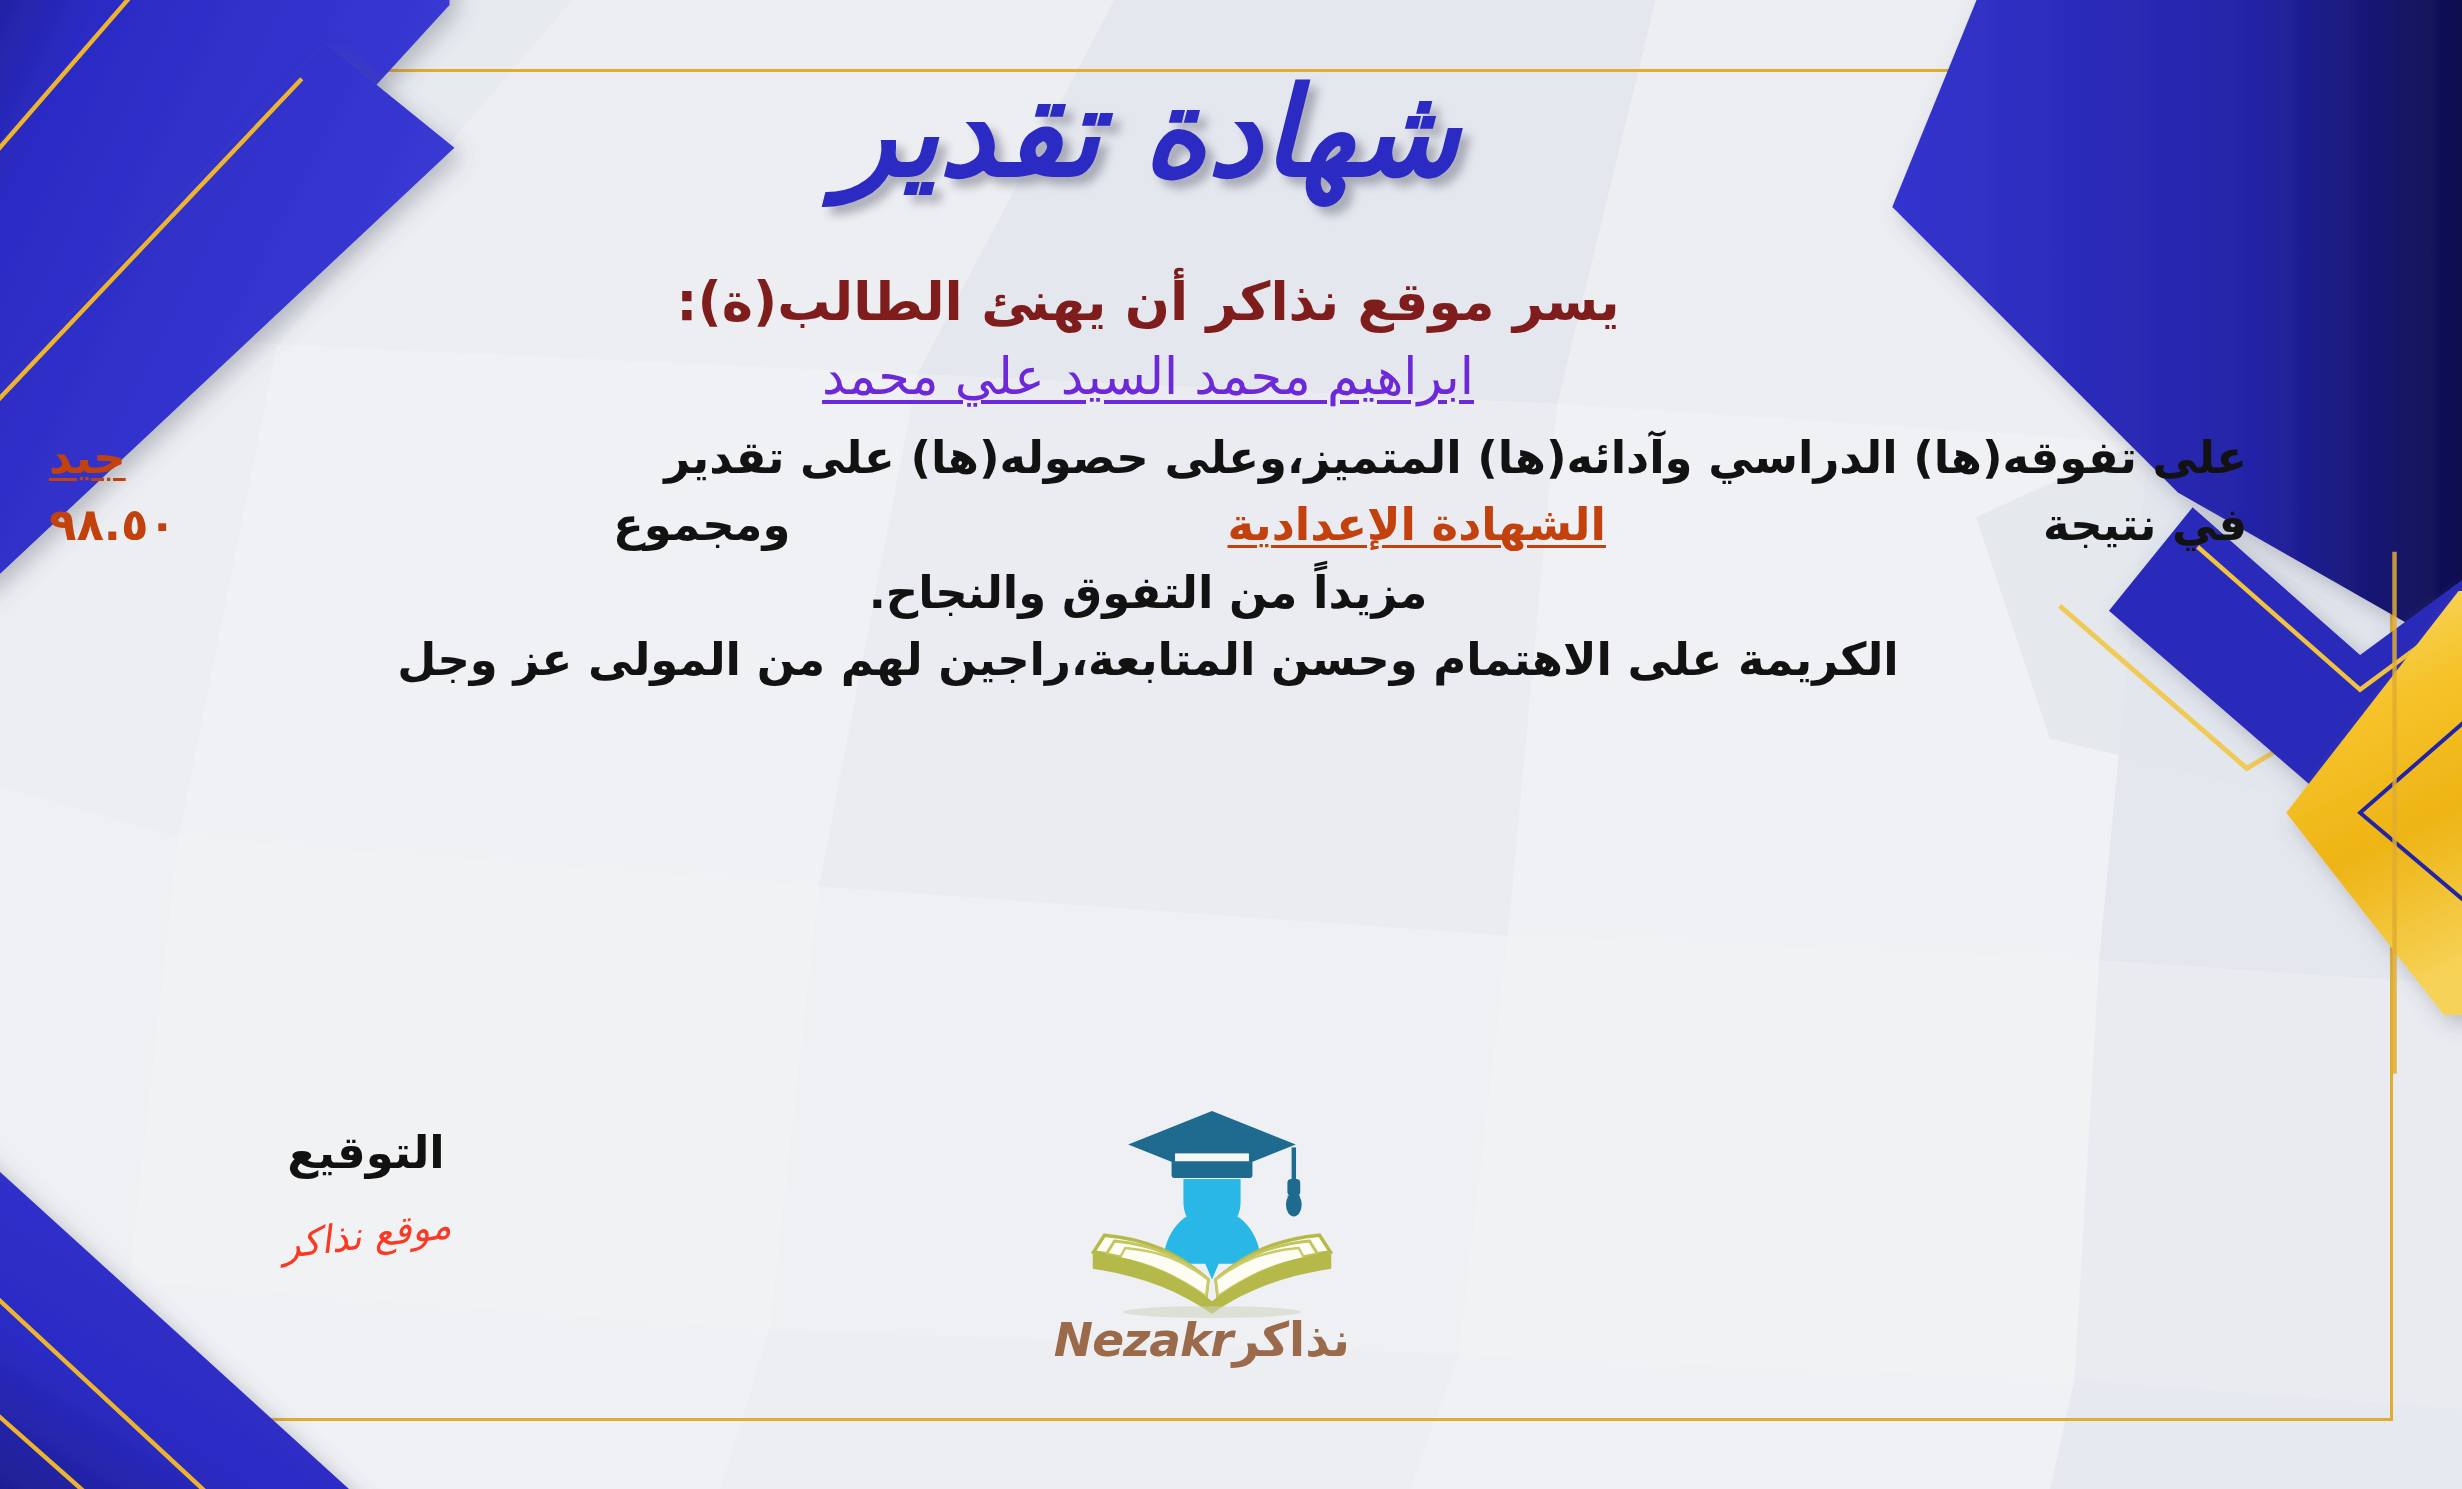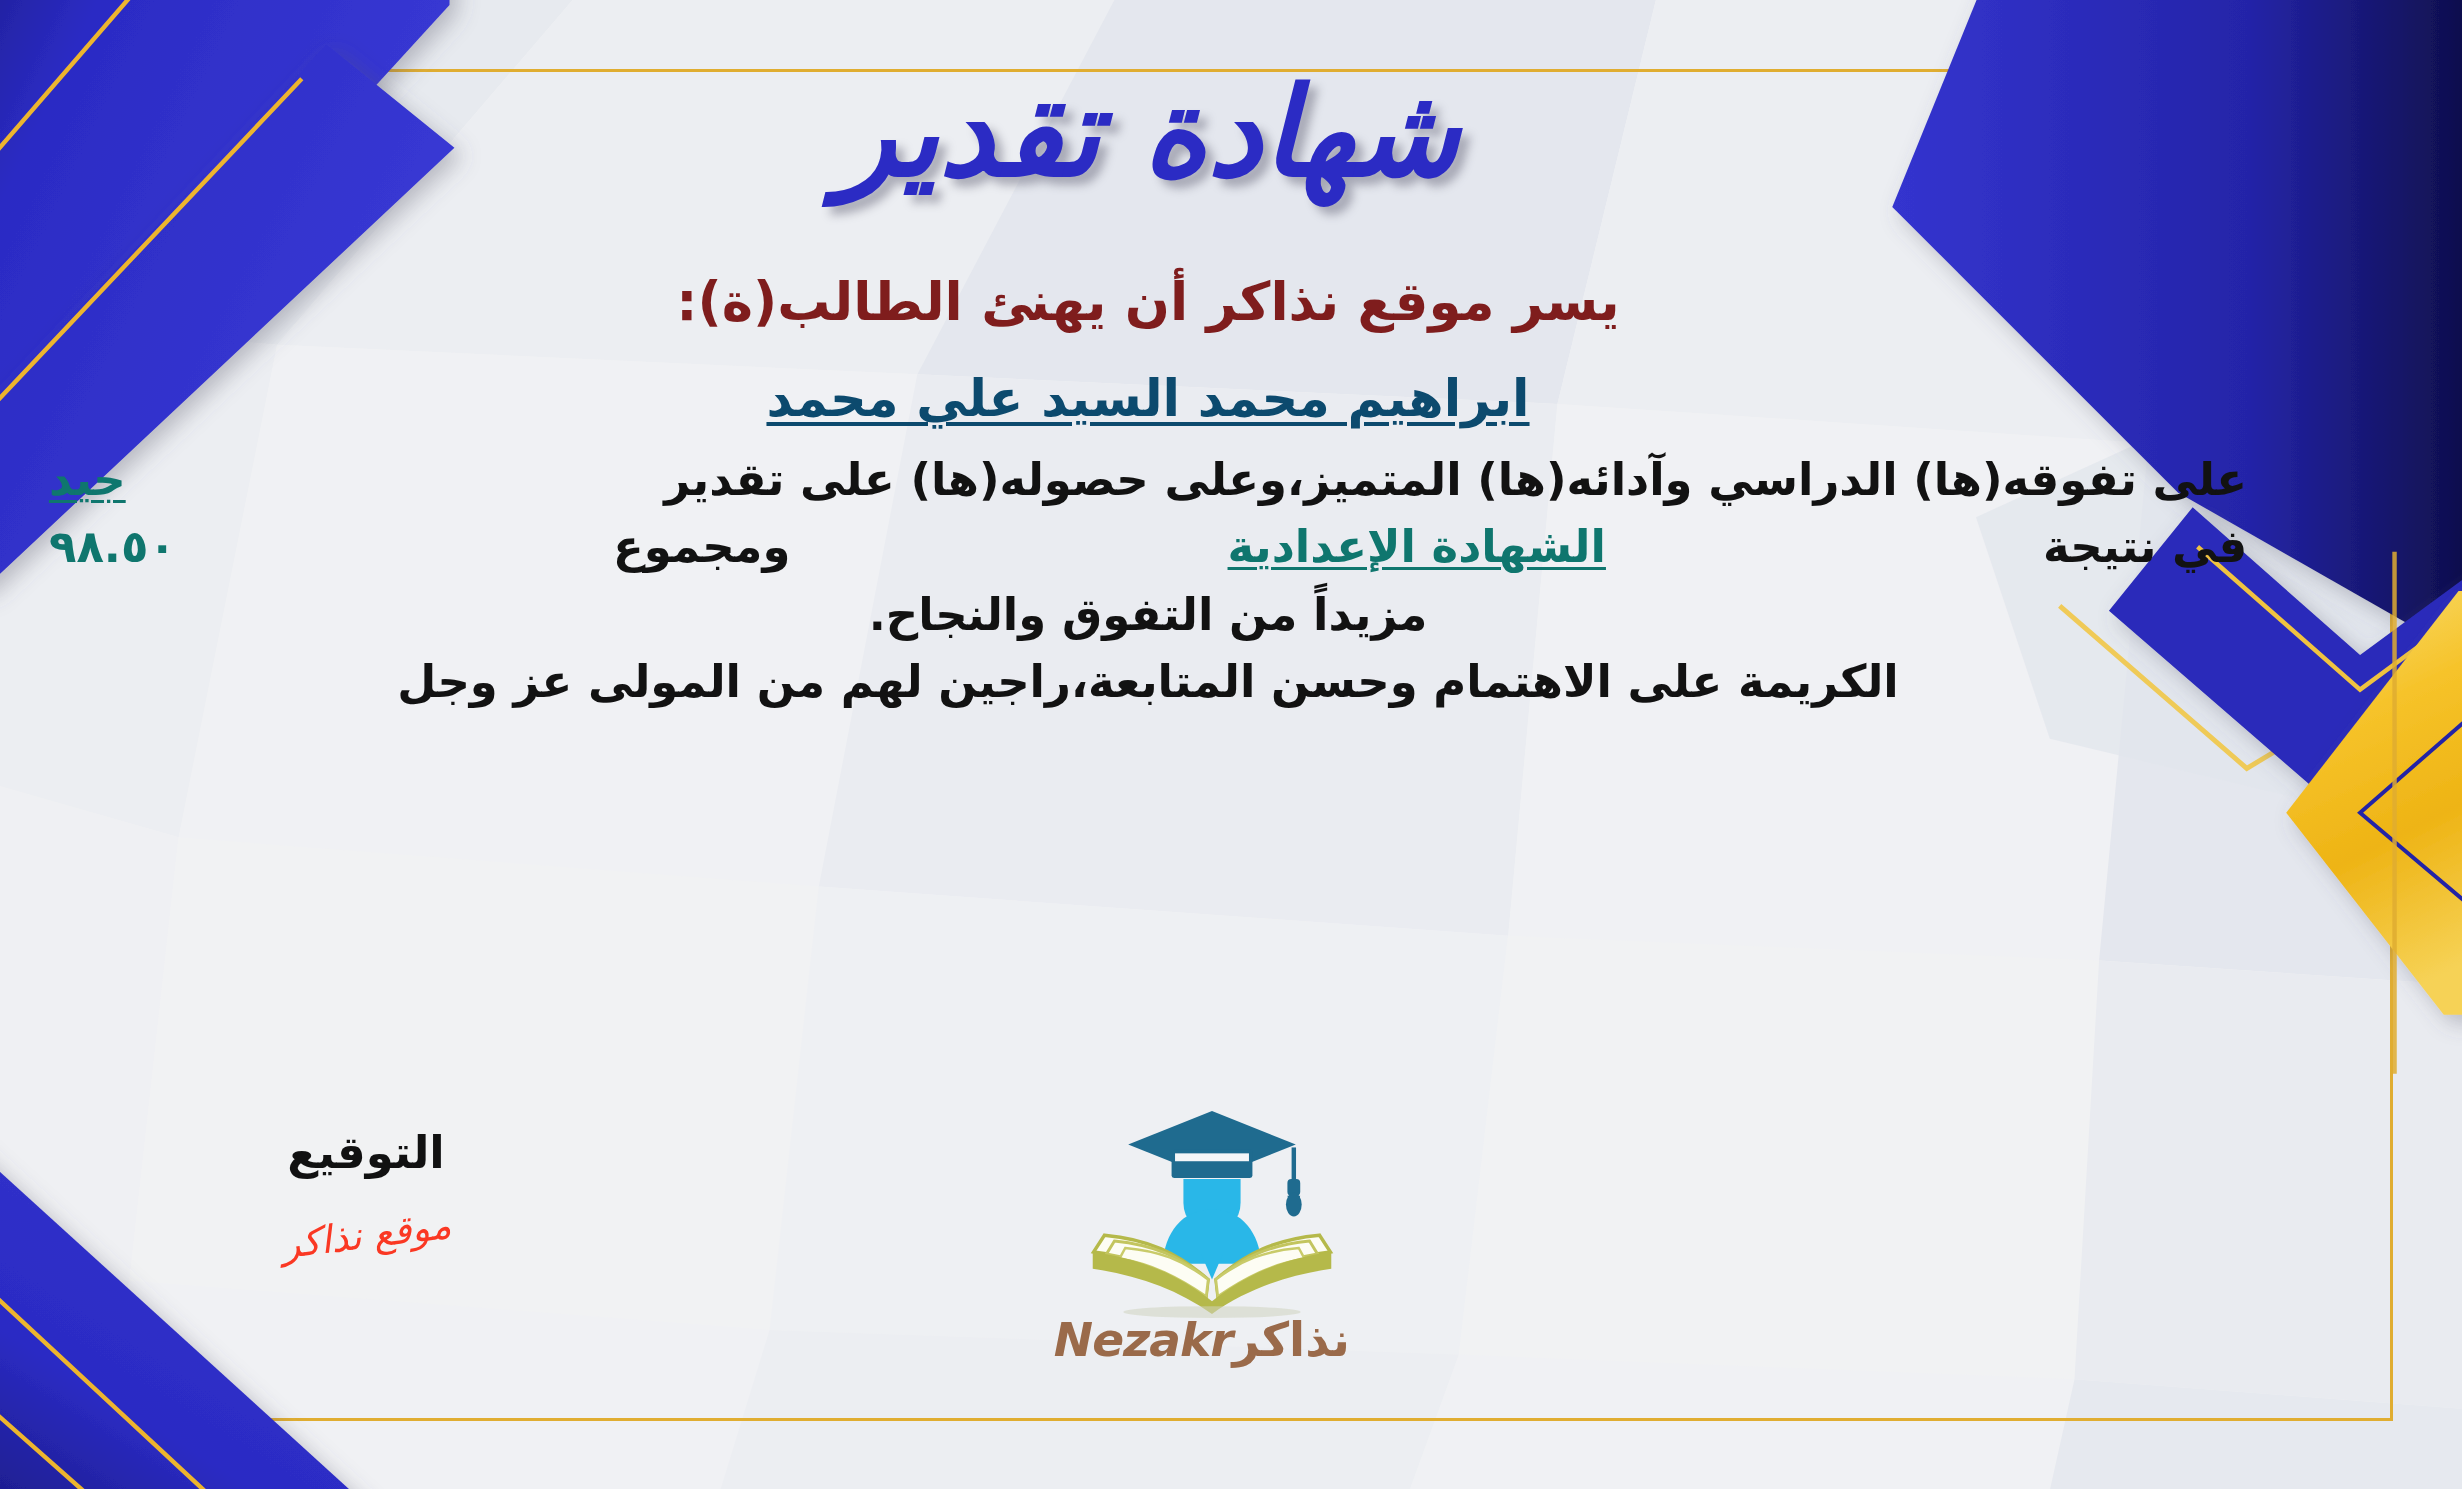--- a/index.html
+++ b/index.html
@@ -54,24 +54,24 @@
   .intro-line{
     margin-top:49px;
     font-size:53px;
     color:#7f1d1d;
     font-weight:600;
     letter-spacing:-0.5px;
     white-space:nowrap;
   }
 
   .student-name{
-    margin-top:37px;
+    margin-top:15px;
     font-size:51px;
-    color:#0c4a6e;
-    font-weight:700;
+    color:#6d28d9;
+    font-weight:400;
     text-decoration:underline;
     text-underline-offset:5.9px;
     text-decoration-thickness:3.9px;
     white-space:nowrap;
   }
 
   .body-block{
     margin-top:17.7px;
     width:2216px;
     display:flex;flex-direction:column;align-items:center;
@@ -81,21 +81,21 @@
     line-height:1.5;
   }
   .body-line{
     display:flex;align-items:baseline;justify-content:center;
     gap:0;
     white-space:nowrap;
   }
   .body-line.l2{width:100%;justify-content:space-between;padding:0 8.9px;}
   .body-line.l3{width:100%;justify-content:space-between;padding:0 8.9px;}
   .hl{
-    color:#0f766e;
+    color:#c2410c;
     text-decoration:underline;
     text-underline-offset:4.9px;
     text-decoration-thickness:3.4px;
   }
   .hl.plain{text-decoration:none;}
 
   
   .footer-row{
     position:absolute;
     left:0;right:0;bottom:79px;

